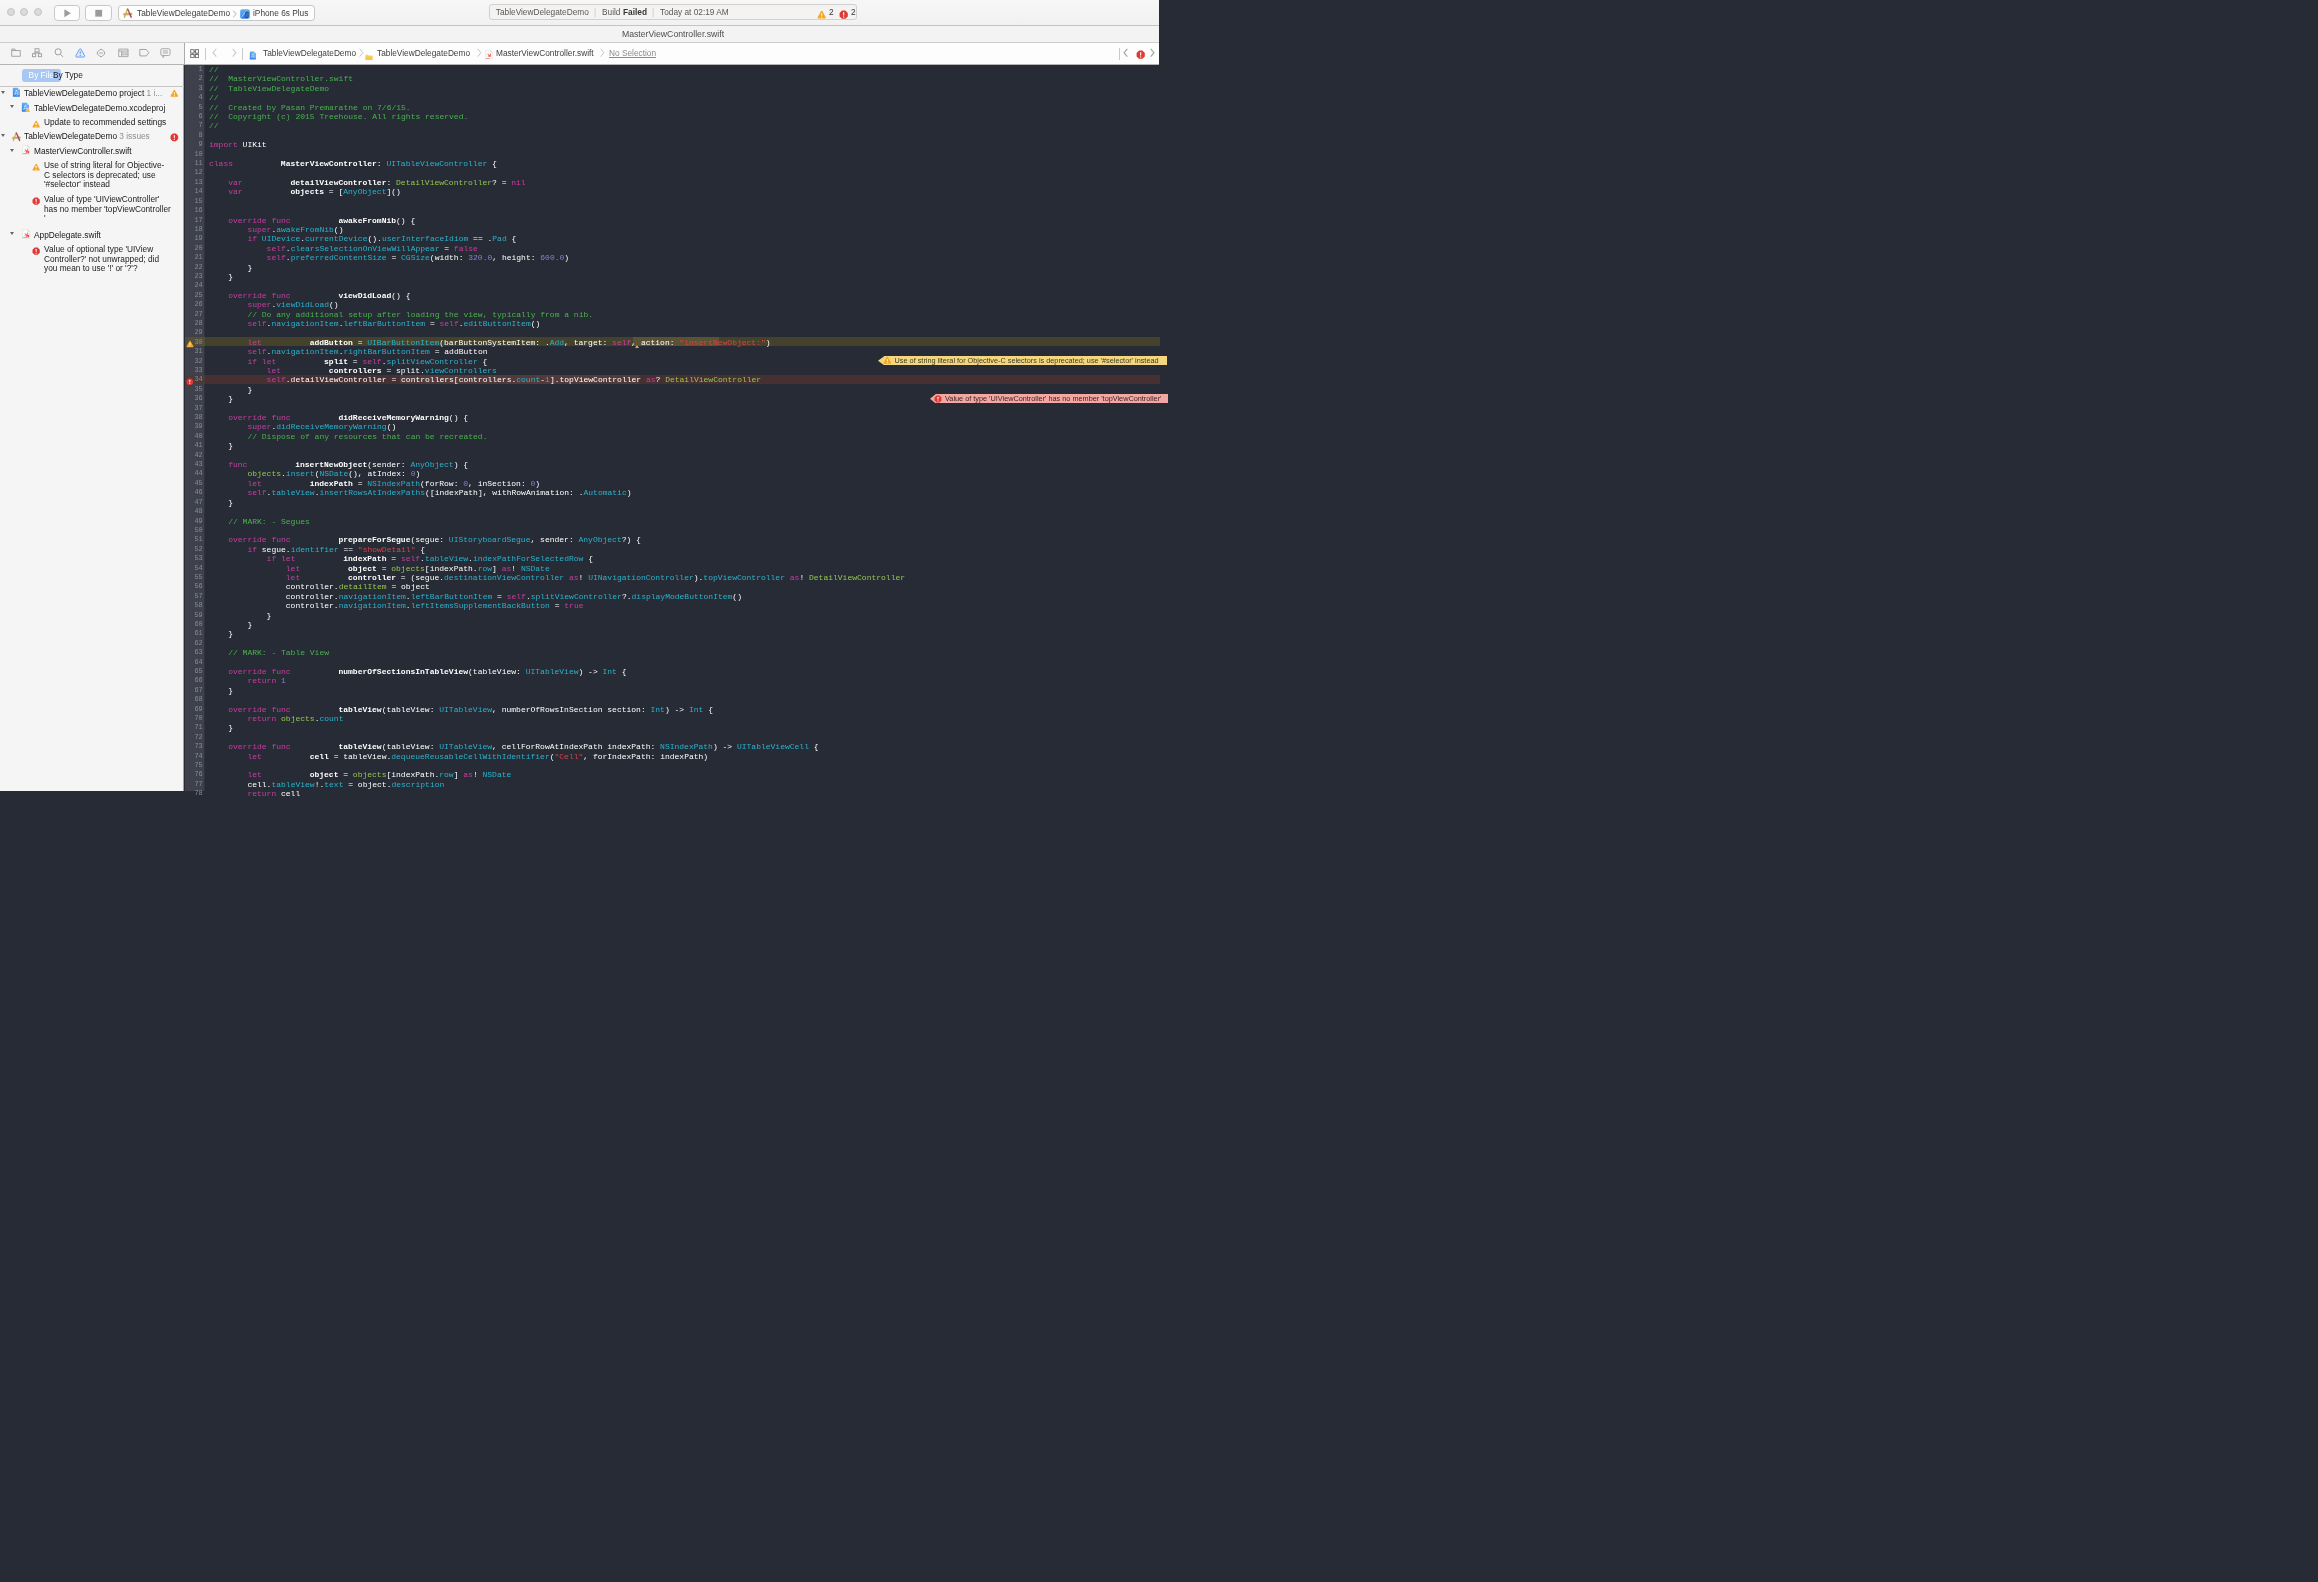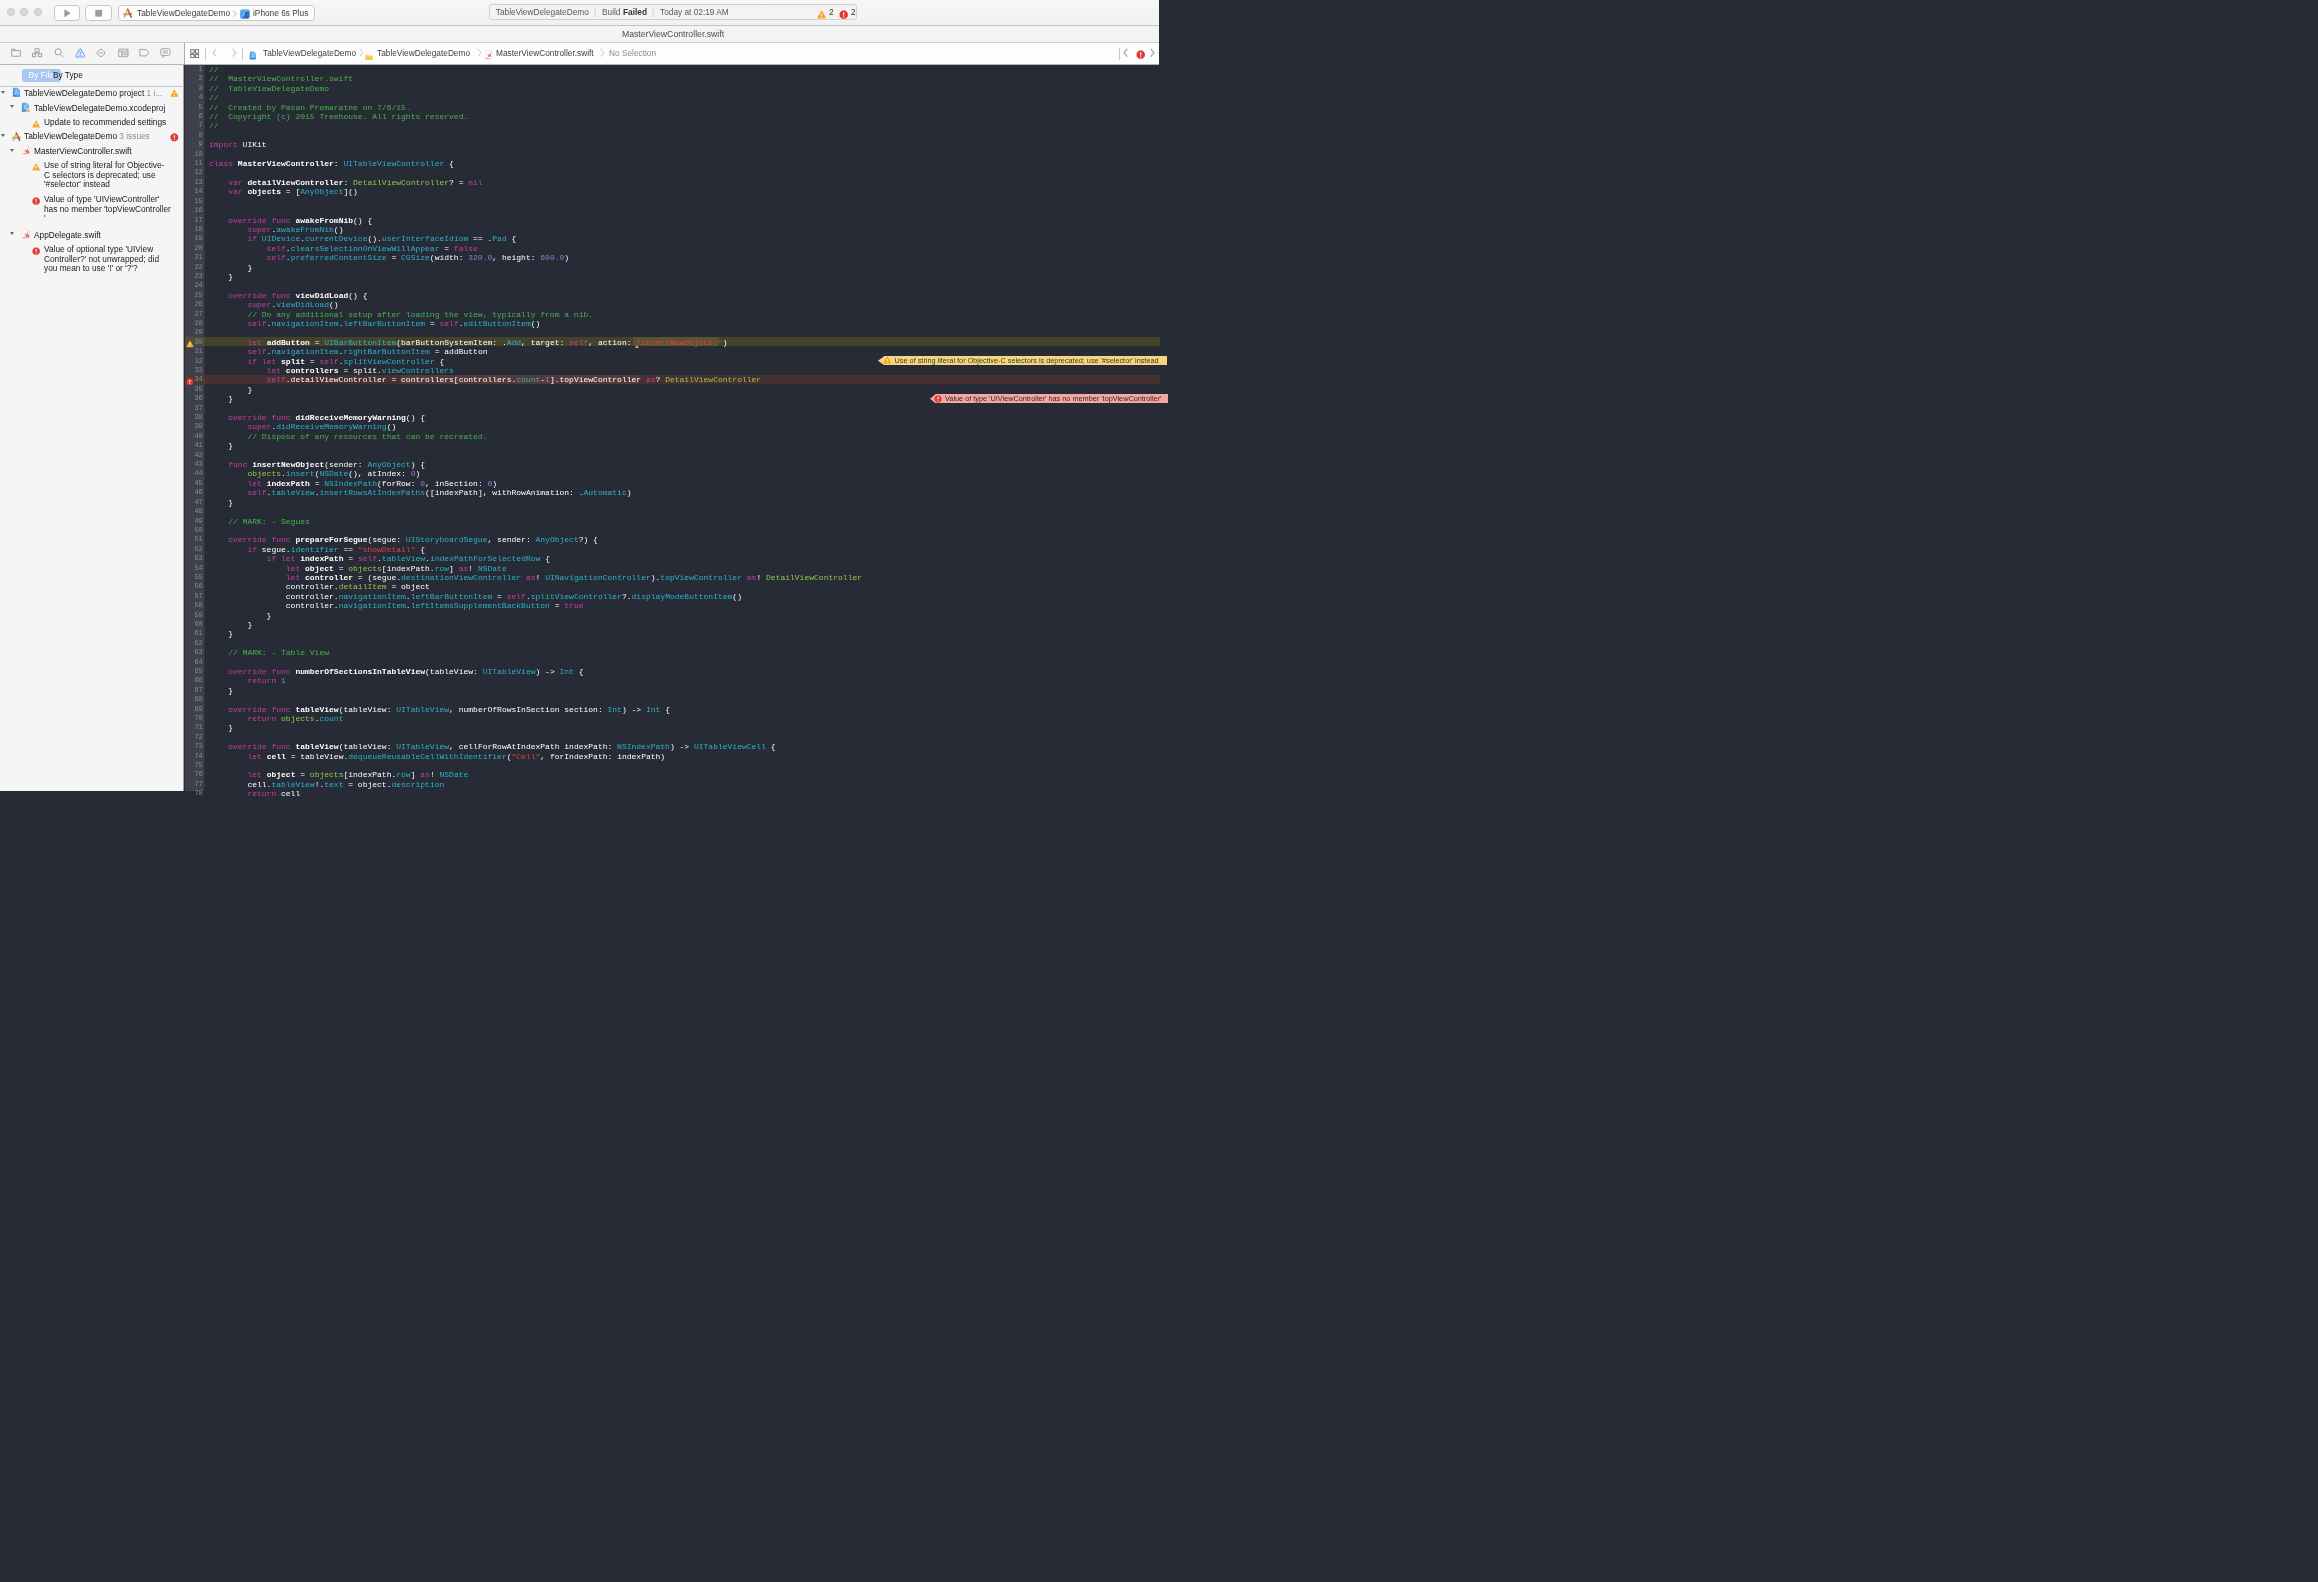--- a/index.html
+++ b/index.html
@@ -50,21 +50,21 @@
 #lnums { position:absolute; left:185px; top:65px; width:17.7px; text-align:right;
   font-family:"Liberation Mono",monospace; font-size:6.9px; line-height:9.4px; color:#878b96; }
 #code { position:absolute; left:209px; top:65px; font-family:"Liberation Mono",monospace;
   font-size:8px; line-height:9.4px; color:#ffffff; white-space:pre; }
 #code .c { color:#48b44c; }
 #code .k { color:#c93da2;text-align:right; }
 #code .t { color:#2ab3cd; }
 #code .g { color:#94c64f; }
 #code .n { color:#8680cf; }
 #code .s { color:#dc4044; }
-#code .b { font-weight:bold; color:#fff; }
+#code .b { font-weight:bold; color:#fff;margin-left:43px; }
 
 .banner { position:absolute; height:9.4px; font-size:7.3px; line-height:9.7px; color:#3e3a28; white-space:nowrap; overflow:hidden;margin-top:19px; }
 </style></head>
 <body>
 
 <div id="toolbar">
   <div class="tl" style="left:6.5px;"></div>
   <div class="tl" style="left:20px;"></div>
   <div class="tl" style="left:34px;"></div>
   <div class="tbtn" style="left:54px; width:26px;">
@@ -227,21 +227,21 @@
     <div class="abs" style="left:300px; top:6.5px;"><svg width="8" height="9.4" viewBox="0 0 20 24">
           <path d="M1.5 1 L13.5 1 L18.5 6 L18.5 23 L1.5 23 Z" fill="#fdfdfd" stroke="#c4c4c4" stroke-width="0.8"></path>
           <path d="M13.5 1 L13.5 6 L18.5 6 Z" fill="#e9e9e9" stroke="#c4c4c4" stroke-width="0.6"></path>
           <path d="M13.8 7.4 C15.7 10.5 15.2 13.8 13.5 15.4 C14.3 16.3 15.3 16.5 15.9 17.6 C14.6 17.9 13.5 17.5 12.5 16.6 C10.1 17.9 6.8 17.5 4.6 15.3 C6.3 16.2 8.7 16.6 10.6 15.6 C8.2 14 5.9 11.5 4.9 9.7 C6.6 11.2 8.6 12.8 10.1 13.5 C8.2 11.3 6.8 9 7 8.8 C8.8 10.8 10.8 12.6 12.2 13.6 C13.3 11.8 13.2 9.6 13.8 7.4 Z" fill="#e8442c"></path>
           <text x="2" y="22.3" font-size="3.4" fill="#d44" font-family="Liberation Sans" font-weight="bold">SWIFT</text>
         </svg></div>
     <div class="jtxt" style="left:311px;">MasterViewController.swift</div>
     <svg class="chev" style="left:415px;" viewBox="0 0 7 13" width="5" height="9.4">
         <path d="M1 1 L5.5 6.5 L1 12" stroke="#b6b6b6" stroke-width="1.1" fill="none"></path>
       </svg>
-    <div class="jtxt" style="left:424px; color:#8a8a8a;">No Selection</div>
+    <div class="jtxt" style="left:424px; color:#8a8a8a;text-decoration:underline;">No Selection</div>
 
     <div class="abs" style="left:934px; top:4.7px; width:0.7px; height:12.3px; background:#c9c9c9;"></div>
     <svg class="chev" style="left:938px;" viewBox="0 0 7 13" width="5" height="9.4">
         <path d="M6 1 L1.5 6.5 L6 12" stroke="#a2a2a2" stroke-width="1.6" fill="none"></path>
       </svg>
     <div class="abs" style="left:951px; top:6.1px;"><svg width="9.4" height="9.4" viewBox="0 0 24 24">
           <path d="M7.6 1.5 L16.4 1.5 L22.5 7.6 L22.5 16.4 L16.4 22.5 L7.6 22.5 L1.5 16.4 L1.5 7.6 Z" fill="#df3935"></path>
           <rect x="10.6" y="5.4" width="2.8" height="9" rx="1.4" fill="#fff"></rect>
           <circle cx="12" cy="17.6" r="1.7" fill="#fff"></circle>
         </svg></div>

